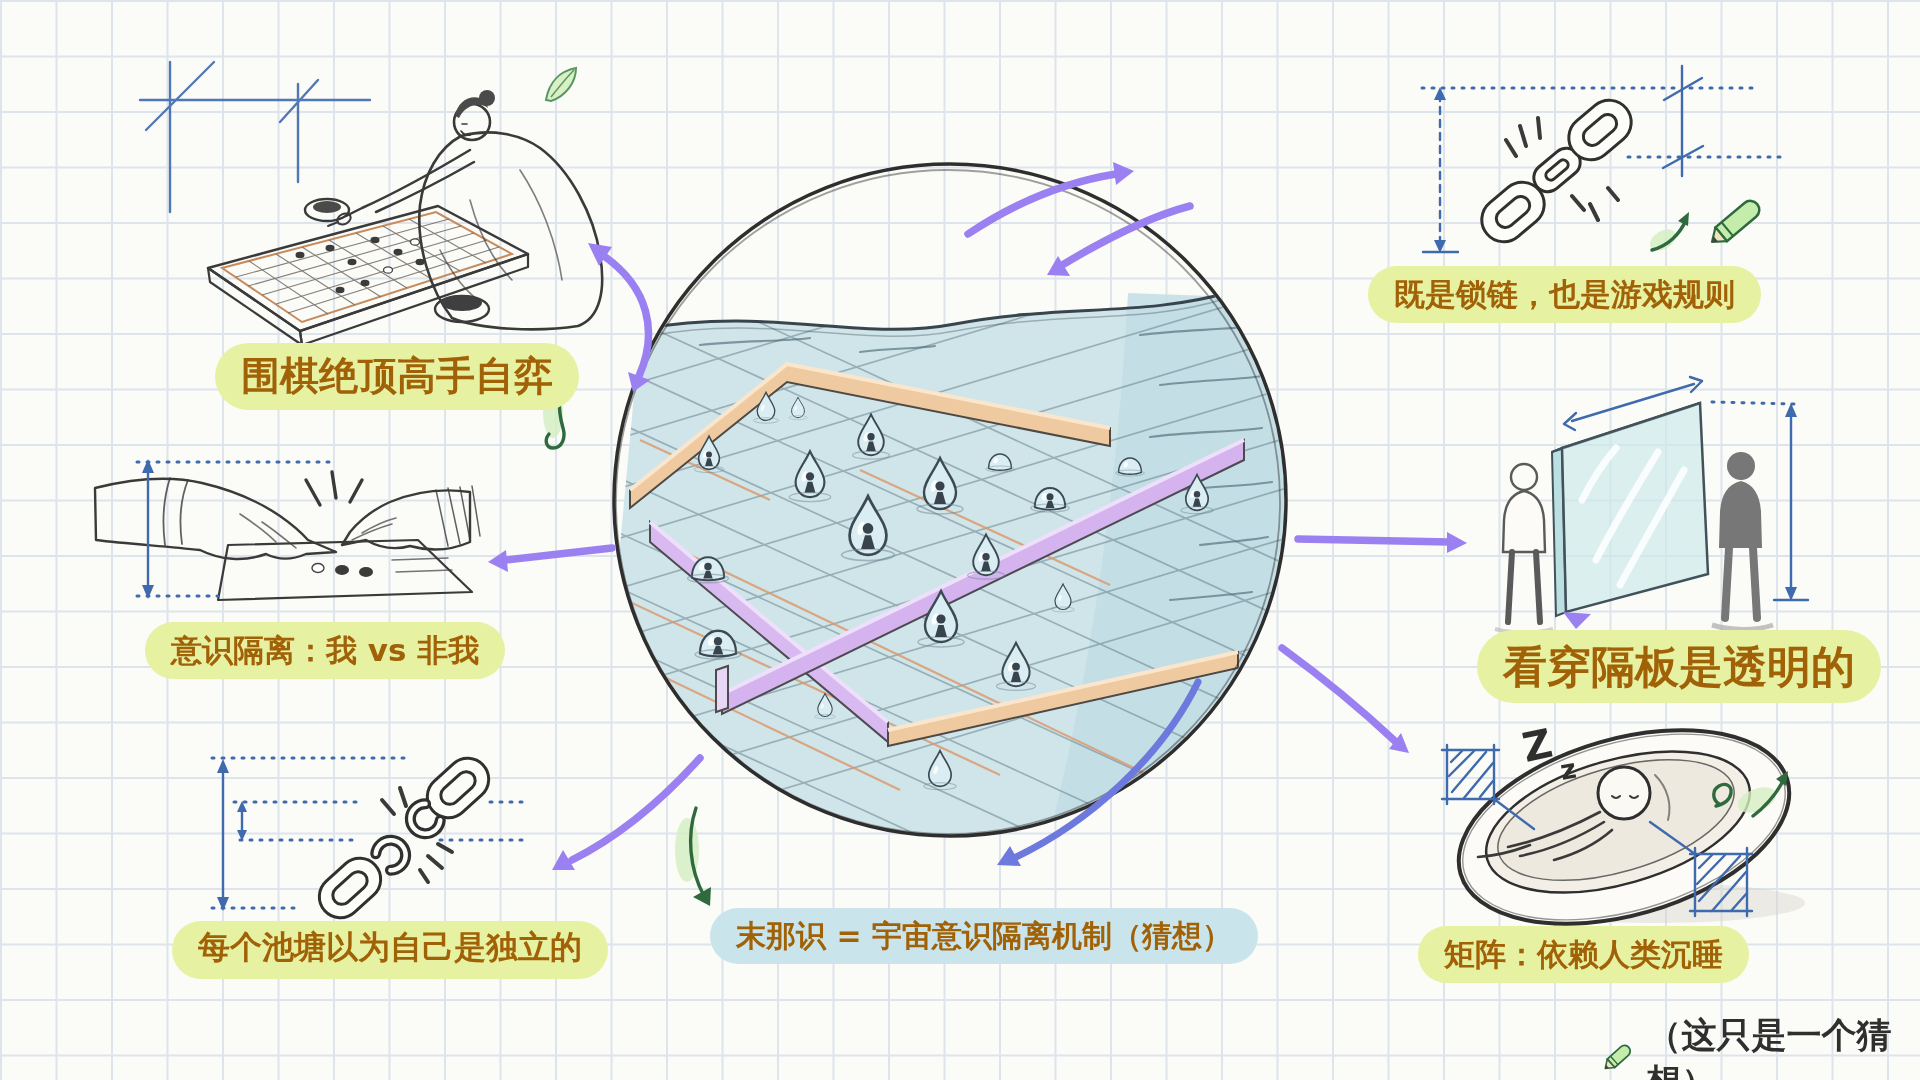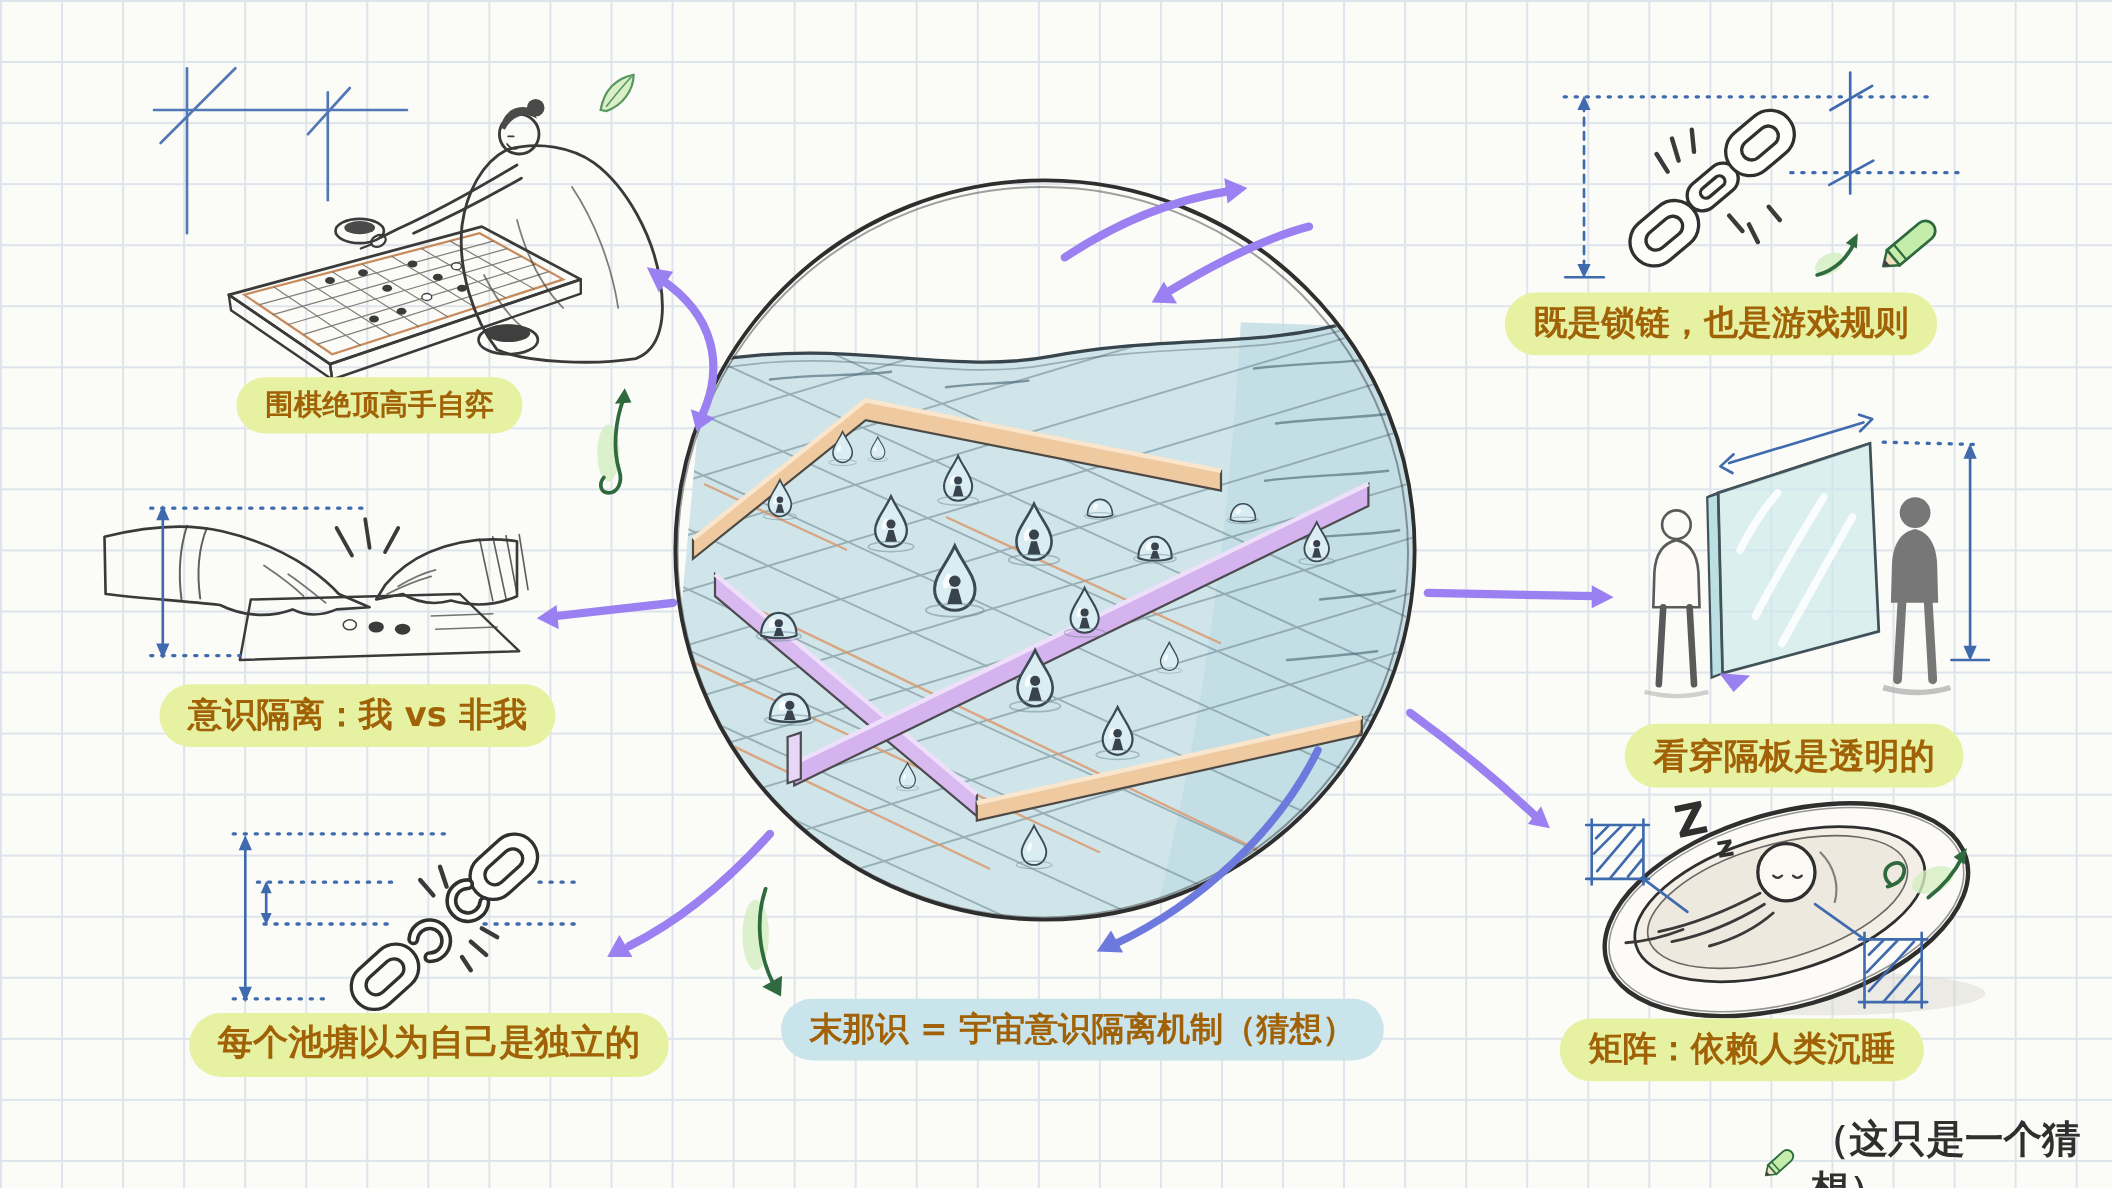--- a/index.html
+++ b/index.html
@@ -432,25 +432,25 @@
   <g>
     <ellipse class="gblob" cx="553" cy="412" rx="10" ry="26"></ellipse>
     <path class="green" d="M567,362 C559,384 557,408 563,428 C566,438 562,448 553,448 C546,448 544,440 549,434"></path>
     <polygon class="ghead" points="568,353 559,367 574,366"></polygon>
     <ellipse class="gblob" cx="687" cy="850" rx="12" ry="32"></ellipse>
     <path class="green" d="M696,808 C687,834 689,868 704,896"></path>
     <polygon class="ghead" points="710,906 693,897 711,887"></polygon>
   </g>
 </svg>
 
-<div class="pill lime" style="left:215px;top:343px;font-size:26px;">围棋绝顶高手自弈</div>
+<div class="pill lime" style="left:215px;top:343px;font-size:39px;">围棋绝顶高手自弈</div>
 <div class="pill lime" style="left:145px;top:622px;font-size:31px;">意识隔离：我 vs 非我</div>
 <div class="pill lime" style="left:172px;top:921px;font-size:32px;font-family:Liberation Mono, monospace;">每个池塘以为自己是独立的</div>
 <div class="pill lime" style="left:1368px;top:266px;font-size:31px;">既是锁链，也是游戏规则</div>
-<div class="pill lime" style="left:1477px;top:630px;font-size:32px;margin-top:28px;">看穿隔板是透明的</div>
+<div class="pill lime" style="left:1477px;top:630px;font-size:44px;">看穿隔板是透明的</div>
 <div class="pill bluepill" style="left:710px;top:908px;font-size:30px;">末那识 = 宇宙意识隔离机制（猜想）</div>
 <div class="pill lime" style="left:1418px;top:926px;font-size:31px;">矩阵：依赖人类沉睡</div>
 
 <div class="footnote">
   <svg width="42" height="38" viewBox="0 0 42 38">
     <g transform="translate(6,30) rotate(-42)">
       <path d="M9,-6.5 L30,-6.5 A6.5,6.5 0 0 1 30,6.5 L9,6.5 Z" fill="#c4ecab" stroke="#2f6a3f" stroke-width="2"></path>
       <path d="M9,-6.5 L0,0 L9,6.5 Z" fill="#f0e2bd" stroke="#2f6a3f" stroke-width="1.8" stroke-linejoin="round"></path>
       <path d="M3.6,-2.6 L0,0 L3.6,2.6 Z" fill="#444444"></path>
       <line x1="14" y1="-6.5" x2="14" y2="6.5" stroke="#2f6a3f" stroke-width="1.6"></line>

